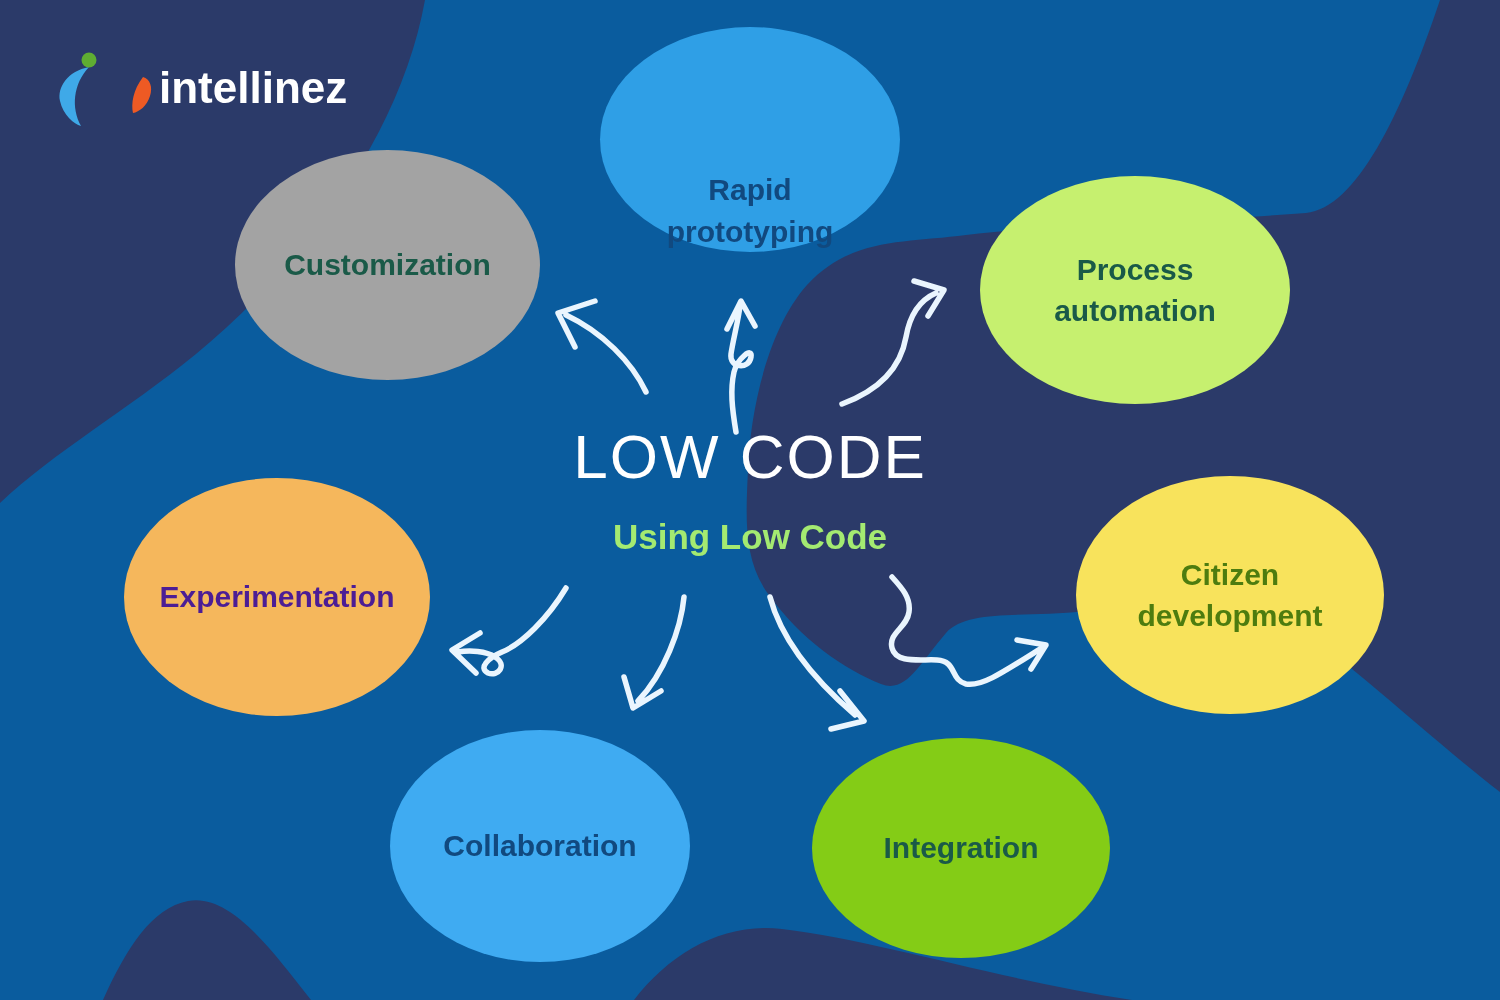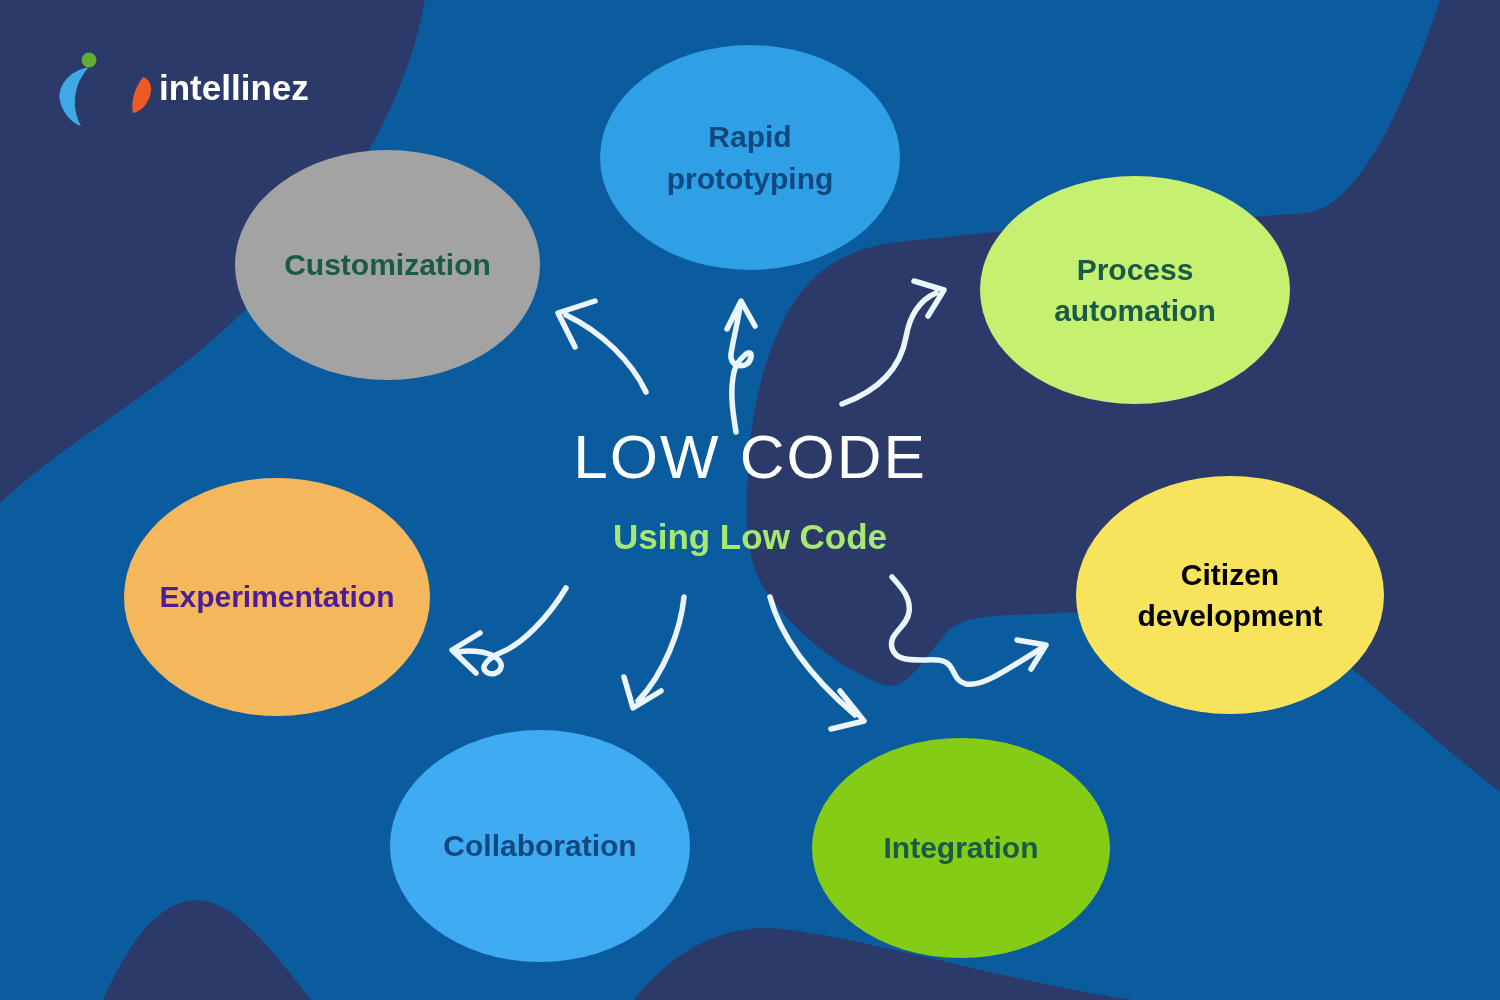--- a/index.html
+++ b/index.html
@@ -9,40 +9,40 @@
     overflow:hidden;
     font-family:"Liberation Sans","DejaVu Sans",sans-serif;
   }
   .bg-svg,.arrow-svg{position:absolute;left:0;top:0;width:1500px;height:1000px;}
   .arrow-svg{pointer-events:none;}
 
   
   .logo{position:absolute;left:55px;top:46px;display:flex;align-items:center;z-index:5;}
   .logo-icon{width:100px;height:84px;display:block;}
   .logo-text{
-    font-size:35px;font-weight:bold;letter-spacing:0px;
+    font-size:44px;font-weight:bold;letter-spacing:0px;
     margin-left:4px;margin-top:0;
   }
 
   
   .center-block{
     position:absolute;left:450px;top:426px;width:600px;
     text-align:center;z-index:4;
   }
   .main-title{font-size:62px;font-weight:normal;letter-spacing:2px;line-height:1;}
   .subtitle{margin-top:22px;font-size:35px;font-weight:bold;line-height:53px;}
 
   
   .bubble{
     position:absolute;border-radius:50%;
     display:flex;align-items:center;justify-content:center;
     text-align:center;font-weight:bold;font-size:30px;line-height:1.38;
     z-index:3;
   }
-  .b-rapid        {left:600px; top:45px;  width:300px;height:225px;padding:0 52px;box-sizing:border-box;}
+  .b-rapid        {left:600px; top:27px;  width:300px;height:225px;padding:0 52px;box-sizing:border-box;align-items:flex-end;}
   .b-custom       {left:235px; top:150px; width:305px;height:230px;padding:0 20px;box-sizing:border-box;}
   .b-process      {left:980px; top:176px; width:310px;height:228px;padding:0 52px;box-sizing:border-box;align-items:center;}
   .b-experiment   {left:124px; top:478px; width:306px;height:238px;padding:0 18px;box-sizing:border-box;}
   .b-citizen      {left:1076px;top:476px; width:308px;height:238px;padding:0 48px;box-sizing:border-box;}
   .b-collab       {left:390px; top:730px; width:300px;height:232px;padding:0 20px;box-sizing:border-box;}
   .b-integration  {left:812px; top:738px; width:298px;height:220px;padding:0 20px;box-sizing:border-box;}
 </style>
 </head>
 <body>
 
@@ -96,21 +96,21 @@
   </div>
   <div class="bubble b-custom" style="background-color: #a3a3a3; color: rgb(26, 90, 72);">
     <span>Customization</span>
   </div>
   <div class="bubble b-process" style="background-color: rgb(198, 240, 111); color: rgb(26, 90, 72);">
     <span>Process automation</span>
   </div>
   <div class="bubble b-experiment" style="background-color: rgb(245, 183, 92); color: #4c1d95;">
     <span>Experimentation</span>
   </div>
-  <div class="bubble b-citizen" style="background-color: rgb(248, 227, 92); color: #000000;">
+  <div class="bubble b-citizen" style="background-color: rgb(248, 227, 92); color: #4d7c0f;">
     <span>Citizen development</span>
   </div>
   <div class="bubble b-collab" style="background-color: rgb(63, 171, 242); color: rgb(17, 73, 127);">
     <span>Collaboration</span>
   </div>
   <div class="bubble b-integration" style="background-color: #84cc16; color: rgb(26, 90, 72);">
     <span>Integration</span>
   </div>
 
 </div>

